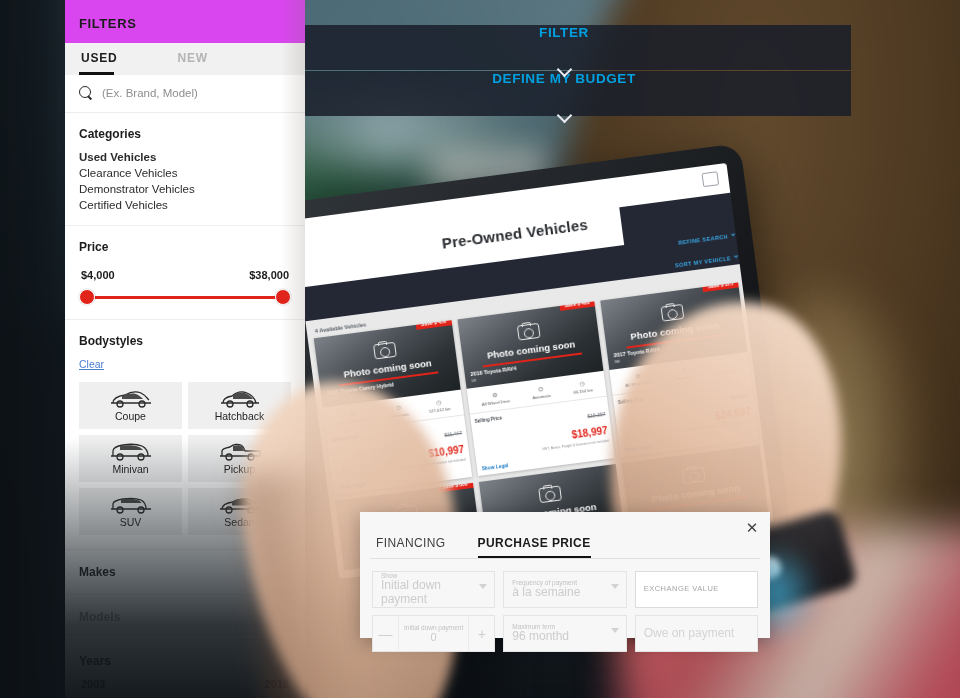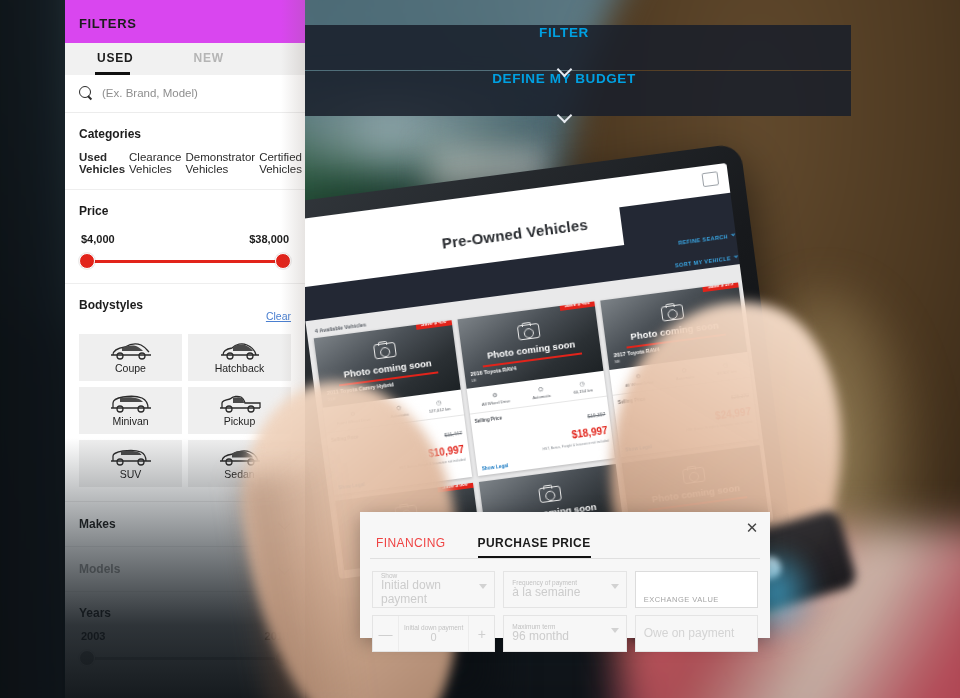--- a/index.html
+++ b/index.html
@@ -231,21 +231,21 @@
     transform: rotate(45deg);
   }
 
   
   .sidebar {
     position: absolute; left: 65px; top: 0; width: 240px; height: 698px;
     background: #ffffff; overflow: hidden;
   }
   .sb-head { padding: 16px 14px 12px; background: #d946ef; }
   .sb-title { font-size: 13px; font-weight: bold; color: #1c1c1c; letter-spacing: .6px; }
-  .sb-tabs { display: flex; background: #f1f1f1; padding: 0 30px; gap: 56px; }
+  .sb-tabs { display: flex; background: #f1f1f1; padding: 0 14px; gap: 56px; }
   .sb-tab {
     font-size: 12px; font-weight: bold; letter-spacing: .8px;
     padding: 8px 2px 10px; color: #b5b5b5; position: relative;
   }
   .sb-tab.active { color: #1c1c1c; }
   .sb-tab.active:after {
     content:""; position: absolute; left: 0; right: 6px; bottom: 0; height: 3px; background: #111;
   }
   .sb-search {
     display: flex; align-items: center; gap: 9px;
@@ -261,34 +261,34 @@
     background: #2b2b2b; transform: rotate(45deg); transform-origin: left center;
   }
   .sb-search input {
     border: 0; outline: 0; font-size: 11.5px; color: #6b6b6b;
     font-family: "Liberation Sans", sans-serif; width: 100%; background: transparent;
   }
   .sb-search input::placeholder { color: #8e8e8e; }
 
   .sb-sect { padding: 14px 14px 14px; border-bottom: 1px solid #eeeeee; }
   .sb-h { font-size: 12px; font-weight: bold; color: #1c1c1c; margin-bottom: 10px; }
-  .cat-list { display: flex; flex-direction: row; gap: 4px; }
+  .cat-list { display: flex; flex-direction: column; gap: 4px; }
   .cat { font-size: 11.5px; color: #2b2b2b; }
   .cat.sel { font-weight: bold; }
 
   .price-row { display: flex; justify-content: space-between; font-size: 11px; font-weight: bold; color: #1c1c1c; margin: 15px 2px 8px; }
   .slider { position: relative; height: 16px; margin: 0 8px; }
   .slider-track { position: absolute; left: 0; right: 0; top: 7px; height: 3px; background: #e2231a; }
   .knob {
     position: absolute; top: 0; width: 16px; height: 16px; border-radius: 50%;
     background: #e2231a; border: 1.5px solid #ffffff; box-shadow: 0 0 0 1px rgba(0,0,0,.08);
   }
   .knob.lo { left: -8px; } .knob.hi { right: -8px; }
 
-  .sb-h-row { display: flex; justify-content: space-between; align-items: flex-end; margin-bottom: 12px; }
+  .sb-h-row { display: flex; justify-content: space-between; align-items: flex-start; margin-bottom: 12px; flex-direction: column; }
   .clear-link { font-size: 10.5px; color: #4a7fd0; text-decoration: underline; }
 
   .body-grid { display: grid; grid-template-columns: 1fr 1fr; gap: 6px; }
   .body-tile {
     background: #efefef; height: 47px; display: flex; flex-direction: column;
     align-items: center; justify-content: center; gap: 1px;
   }
   .body-tile svg { display: block; }
   .body-label { font-size: 10.5px; color: #232323; }
 
@@ -324,21 +324,21 @@
   
   .fin-panel {
     position: absolute; left: 360px; top: 512px; width: 410px; height: 126px;
     background: #f7f7f7; box-shadow: 0 4px 18px rgba(0,0,0,0.30);
   }
   .fin-close {
     position: absolute; right: 10px; top: 8px; width: 16px; height: 16px; color: #444; font-size: 15px;
     line-height: 16px; text-align: center;
   }
   .fin-tabs { display: flex; gap: 32px; padding: 24px 16px 0; position: relative; }
-  .fin-tab { font-size: 12px; color: #ef4444; letter-spacing: .4px; padding-bottom: 9px; position: relative; }
+  .fin-tab { font-size: 12px; color: #404040; letter-spacing: .4px; padding-bottom: 9px; position: relative; }
   .fin-tab.active { color: #1a1a1a; font-weight: bold; }
   .fin-tab.active:after { content:""; position: absolute; left: 0; right: 0; bottom: 0; height: 3px; background: #111; }
   .fin-rule { position: absolute; left: 10px; right: 10px; bottom: 0; height: 1px; background: #e0e0e0; }
   .fin-body {
     display: grid; grid-template-columns: 1fr 1fr 1fr; gap: 8px; padding: 12px 12px 12px;
   }
   .fin-col { display: flex; flex-direction: column; gap: 7px; }
   .fld {
     border: 1px solid #e4e4e4; background: #f7f7f7; height: 37px; position: relative;
     padding: 3px 8px; display: flex; flex-direction: column; justify-content: center;
@@ -352,21 +352,21 @@
   .fld.stepper { flex-direction: row; align-items: stretch; padding: 0; }
   .step-btn {
     width: 26px; display: flex; align-items: center; justify-content: center;
     font-size: 14px; color: #cfcfcf;
   }
   .step-btn.minus { border-right: 1px solid #ececec; }
   .step-btn.plus { border-left: 1px solid #ececec; }
   .step-mid { flex: 1; display: flex; flex-direction: column; justify-content: center; align-items: center; }
   .step-lab { font-size: 6.5px; color: #c2c2c2; }
   .step-val { font-size: 11px; color: #cccccc; }
-  .fld.active { background: #ffffff; border: 1px solid #dcdcdc; justify-content: flex-end; }
+  .fld.active { background: #ffffff; border: 1px solid #dcdcdc; justify-content: center; }
   .fld.active .fld-lab { font-size: 7.5px; color: #a5a5a5; letter-spacing: .5px; }
   .fld.ghost .fld-val { font-size: 12px; color: #d4d4d4; }
 </style>
 </head>
 <body>
 
 <div id="stage">
 
   <div class="photo-bg">
     <div class="bg-layer bg-room"></div>

